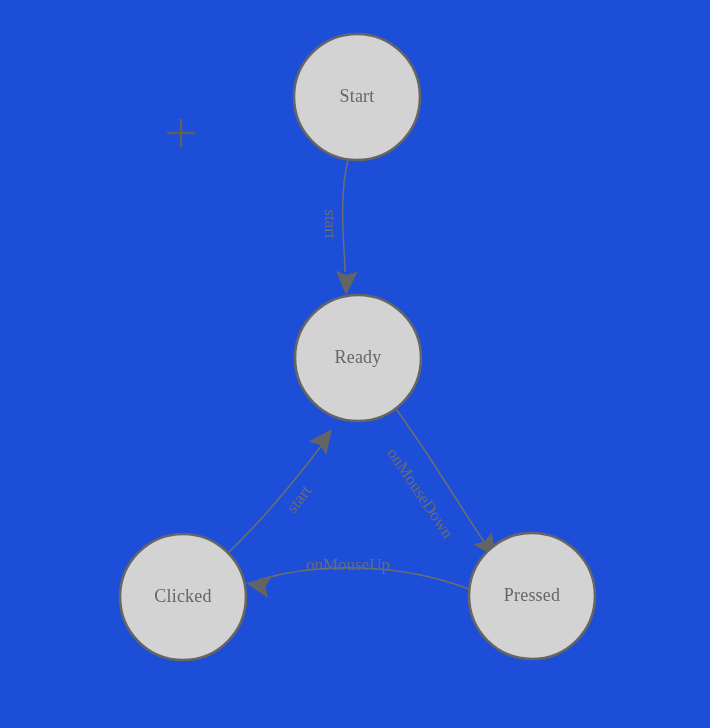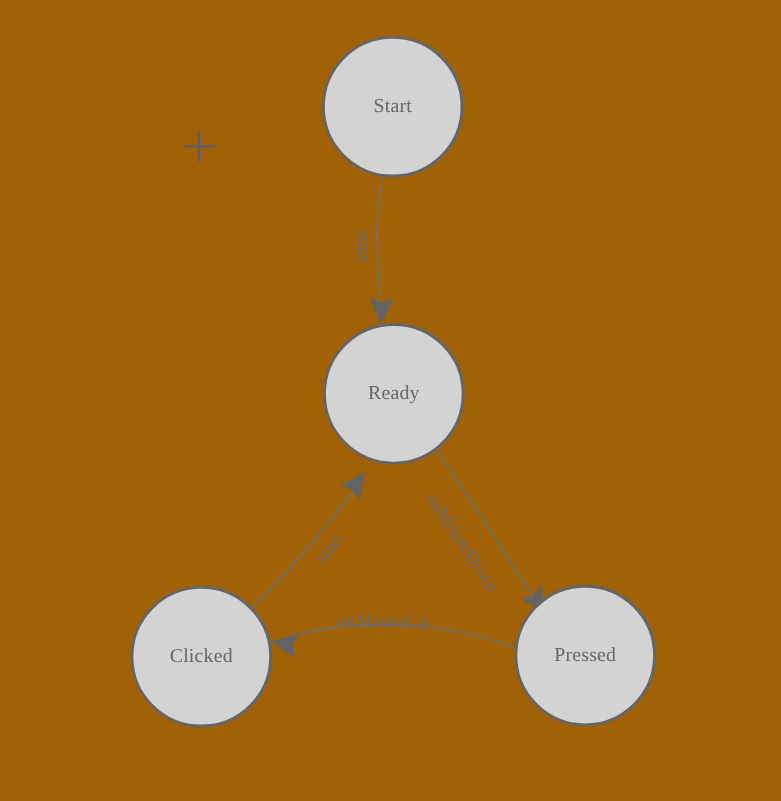--- a/index.html
+++ b/index.html
@@ -10,21 +10,21 @@
   body {
     width: 710px;
     height: 728px;
     overflow: hidden;
     font-family: "Liberation Serif", "DejaVu Serif", serif;
   }
   #canvas-wrap {
     position: relative;
     width: 710px;
     height: 728px;
-    background: #a16207;
+    background: #1d4ed8;
   }
   svg#diagram {
     display: block;
     width: 710px;
     height: 728px;
   }
   .node-circle {
     fill: #d3d3d3;
     stroke: #656565;
     stroke-width: 2.6;

